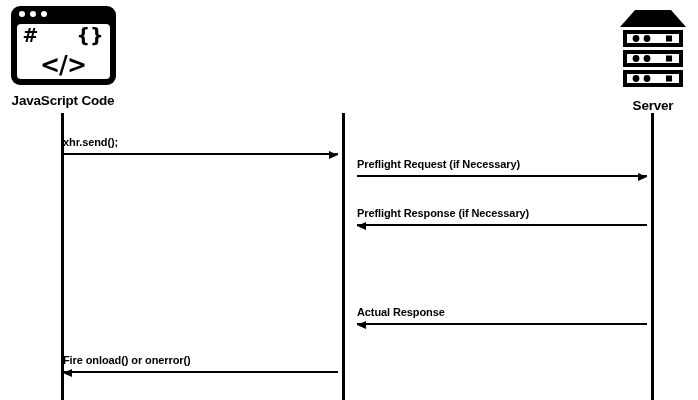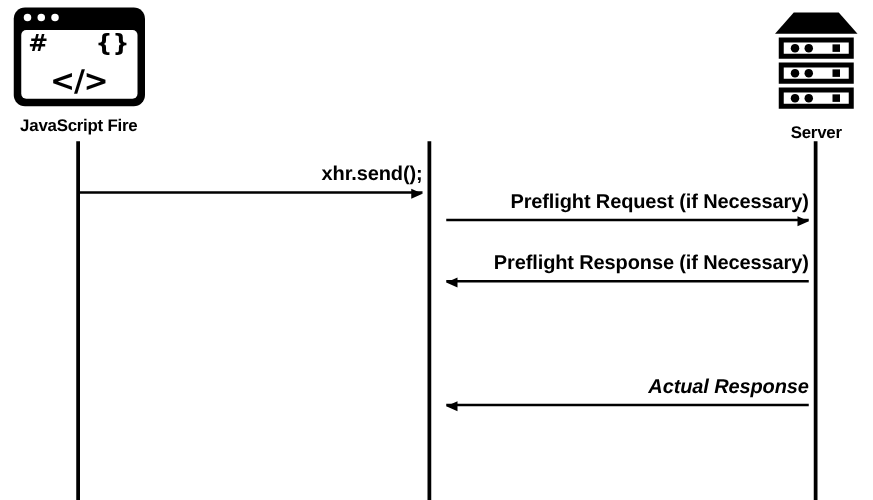--- a/index.html
+++ b/index.html
@@ -104,22 +104,22 @@
     width: 3px;
     background: #000000;
   }
 
   
   .msg { position: absolute; }
   .msg-label {
     position: absolute;
     bottom: 7px;
     width: 100%;
-    text-align: right;
-    font-size: 16px;
+    text-align: left;
+    font-size: 11px;
     font-weight: bold;
     letter-spacing: -0.1px;
     white-space: nowrap;
     line-height: 1;
     margin-top: 28px;
   }
   .msg-line {
     position: absolute;
     left: 0; right: 0; bottom: 0;
     height: 2px;
@@ -156,21 +156,21 @@
         <span class="code-dot d1"></span>
         <span class="code-dot d2"></span>
         <span class="code-dot d3"></span>
       </div>
       <div class="code-screen">
         <span class="code-hash">#</span>
         <span class="code-braces">{}</span>
         <span class="code-tag">&lt;/&gt;</span>
       </div>
     </div>
-    <div class="actor-label">JavaScript Fire</div>
+    <div class="actor-label">JavaScript Code</div>
   </div>
 
 
   <div class="actor" id="server-actor">
     <svg class="actor-icon server-icon" width="74" height="84" viewBox="0 0 74 84">
       <polygon points="19,4 55,4 70,21 4,21" fill="#000"></polygon>
       <g>
         <rect x="7" y="24" width="60" height="17" fill="#000"></rect>
         <rect x="11" y="28" width="52" height="9" fill="#fff"></rect>
         <circle cx="20" cy="32.5" r="3.4" fill="#000"></circle>
@@ -207,20 +207,25 @@
     <div class="arrowhead left"></div>
   </div>
 
   <div class="msg" style="left:357px; top:147px; width:290px; height:30px;">
     <div class="msg-label">Preflight Request (if Necessary)</div>
     <div class="msg-line"></div>
     <div class="arrowhead right"></div>
   </div>
 
 
-  <div class="msg" style="left:357px; top:295px; width:290px; height:30px;font-style:italic;">
+  <div class="msg" style="left:357px; top:295px; width:290px; height:30px;">
     <div class="msg-label">Actual Response</div>
     <div class="msg-line"></div>
     <div class="arrowhead left"></div>
   </div>
 
+  <div class="msg" style="left:63px; top:343px; width:275px; height:30px;">
+    <div class="msg-label">Fire onload() or onerror()</div>
+    <div class="msg-line"></div>
+    <div class="arrowhead left"></div>
+  </div>
 
 </div>
 
 </body></html>

